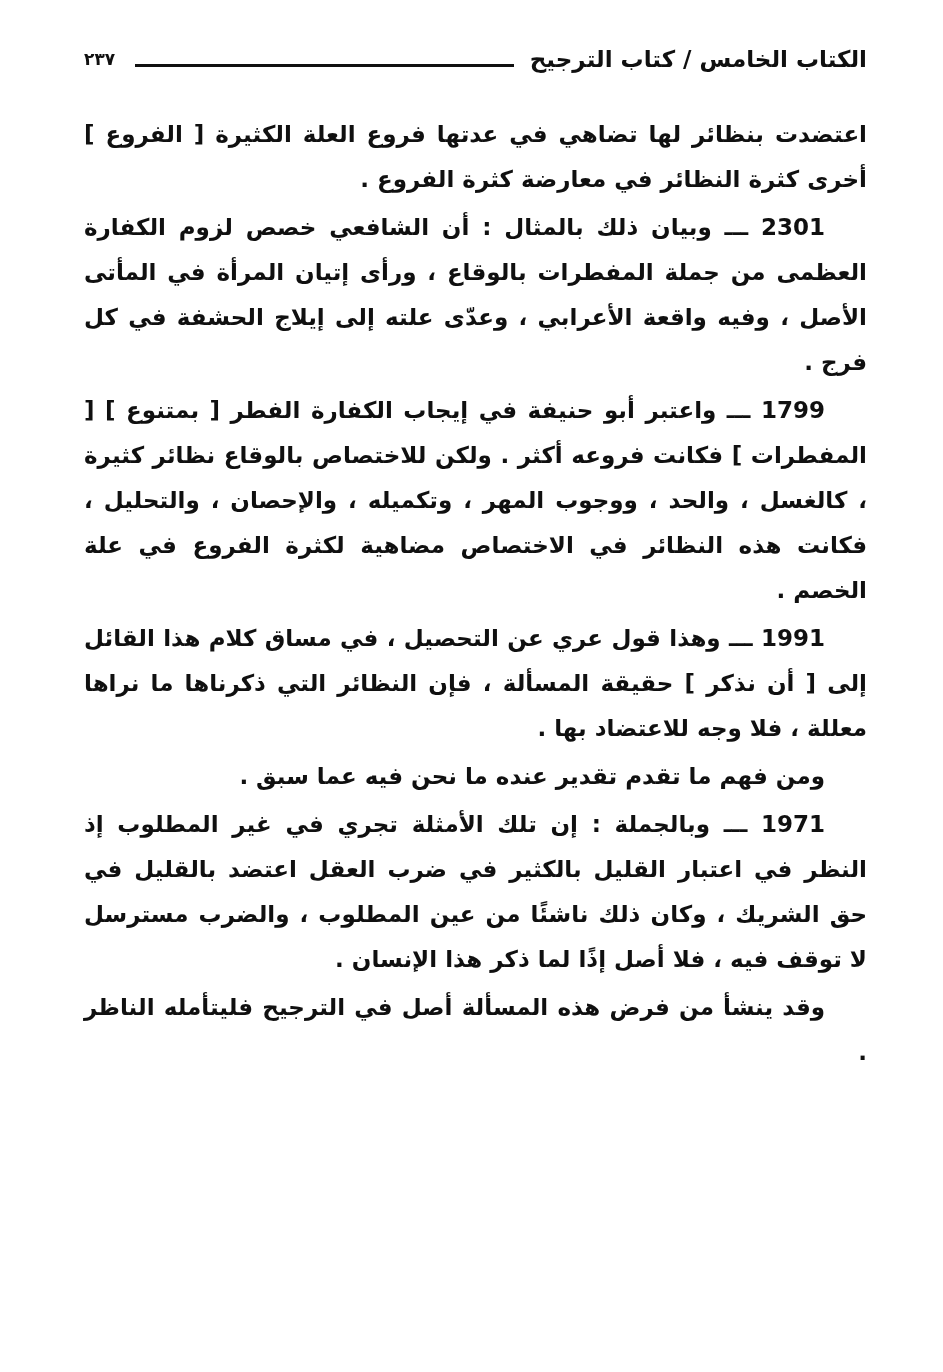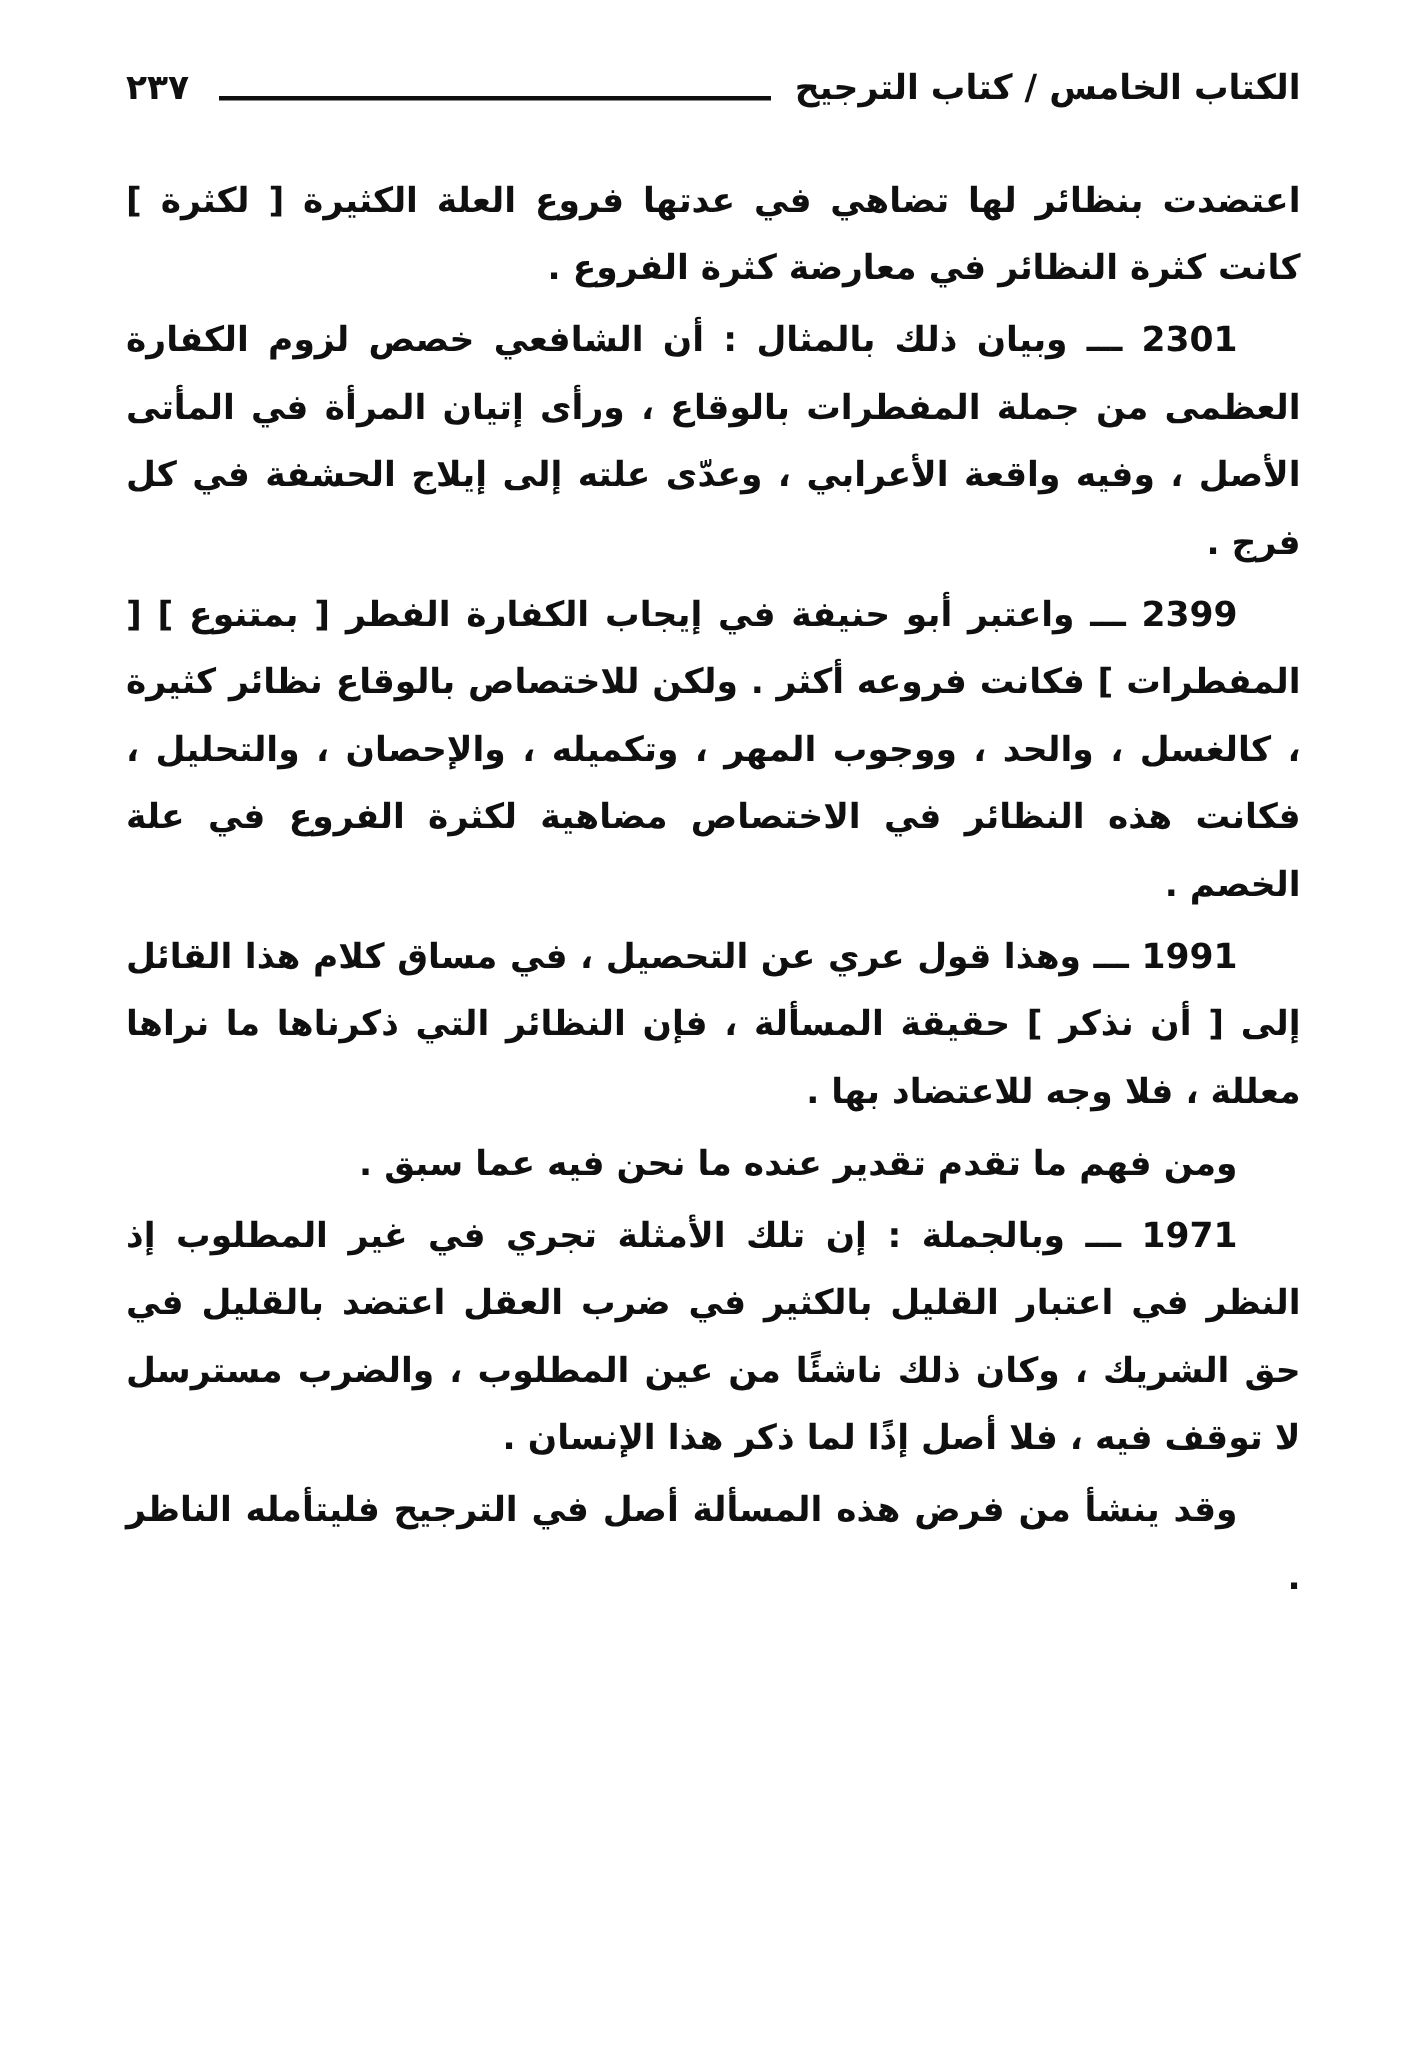--- a/index.html
+++ b/index.html
@@ -27,21 +27,21 @@
   }
   .hdr .title { flex: 0 0 auto; }
   .hdr .rule {
     flex: 1 1 auto;
     height: 0;
     border-bottom: 3px solid #101010;
     margin: 12px 16px 0 20px; 
   }
   .hdr .pagenum {
     flex: 0 0 auto;
-    font-size: 23px;
+    font-size: 17px;
     letter-spacing: 2px;
   }
   .body-text {
     font-size: 23px;
     line-height: 45px;
     text-align: justify;
   }
   .body-text p.para {
     margin: 0 0 3px 0;
   }
@@ -53,22 +53,22 @@
 <div class="page" style="color: rgb(16, 16, 16);">
 
   <header class="hdr">
     <span class="title">الكتاب الخامس / كتاب الترجيح</span>
     <span class="rule"></span>
     <span class="pagenum">٢٣٧</span>
   </header>
 
   <main class="body-text">
 
-  <p class="para">اعتضدت بنظائر لها تضاهي في عدتها فروع العلة الكثيرة [ لكثرة ] كانت كثرة النظائر في معارضة كثرة الفروع .</p>
+  <p class="para">اعتضدت بنظائر لها تضاهي في عدتها فروع العلة الكثيرة [ الفروع ] أخرى كثرة النظائر في معارضة كثرة الفروع .</p>
       <p class="para indent">2301 ـــ وبيان ذلك بالمثال : أن الشافعي خصص لزوم الكفارة العظمى من جملة المفطرات بالوقاع ، ورأى إتيان المرأة في المأتى الأصل ، وفيه واقعة الأعرابي ، وعدّى علته إلى إيلاج الحشفة في كل فرج .</p>
-      <p class="para indent">2399 ـــ واعتبر أبو حنيفة في إيجاب الكفارة الفطر [ بمتنوع ] [ المفطرات ] فكانت فروعه أكثر . ولكن للاختصاص بالوقاع نظائر كثيرة ، كالغسل ، والحد ، ووجوب المهر ، وتكميله ، والإحصان ، والتحليل ، فكانت هذه النظائر في الاختصاص مضاهية لكثرة الفروع في علة الخصم .</p>
+      <p class="para indent">1799 ـــ واعتبر أبو حنيفة في إيجاب الكفارة الفطر [ بمتنوع ] [ المفطرات ] فكانت فروعه أكثر . ولكن للاختصاص بالوقاع نظائر كثيرة ، كالغسل ، والحد ، ووجوب المهر ، وتكميله ، والإحصان ، والتحليل ، فكانت هذه النظائر في الاختصاص مضاهية لكثرة الفروع في علة الخصم .</p>
       <p class="para indent">1991 ـــ وهذا قول عري عن التحصيل ، في مساق كلام هذا القائل إلى [ أن نذكر ] حقيقة المسألة ، فإن النظائر التي ذكرناها ما نراها معللة ، فلا وجه للاعتضاد بها .</p>
       <p class="para indent">ومن فهم ما تقدم تقدير عنده ما نحن فيه عما سبق .</p>
       <p class="para indent">1971 ـــ وبالجملة : إن تلك الأمثلة تجري في غير المطلوب إذ النظر في اعتبار القليل بالكثير في ضرب العقل اعتضد بالقليل في حق الشريك ، وكان ذلك ناشئًا من عين المطلوب ، والضرب مسترسل لا توقف فيه ، فلا أصل إذًا لما ذكر هذا الإنسان .</p>
       <p class="para indent">وقد ينشأ من فرض هذه المسألة أصل في الترجيح فليتأمله الناظر .</p>
     </main>
 
 </div>
 
 </body></html>

